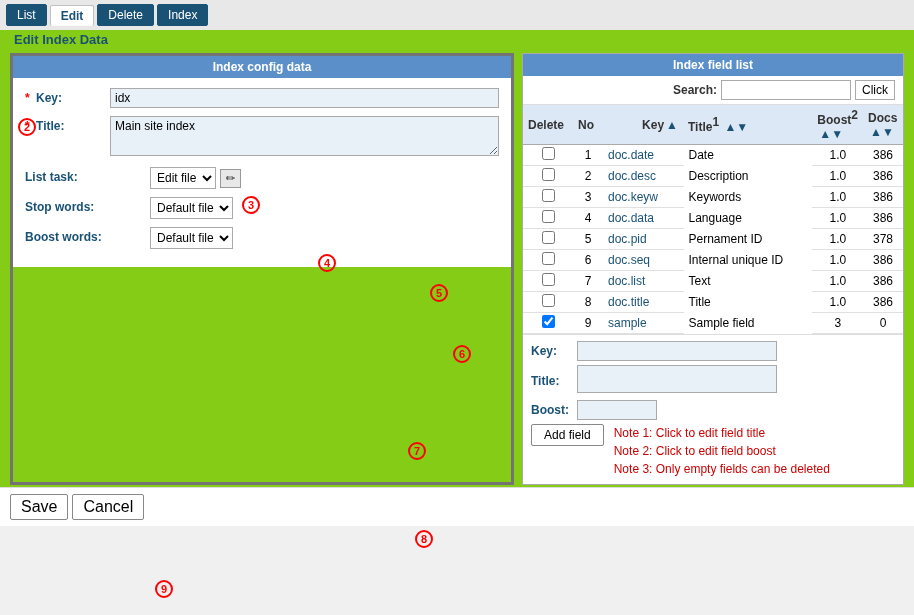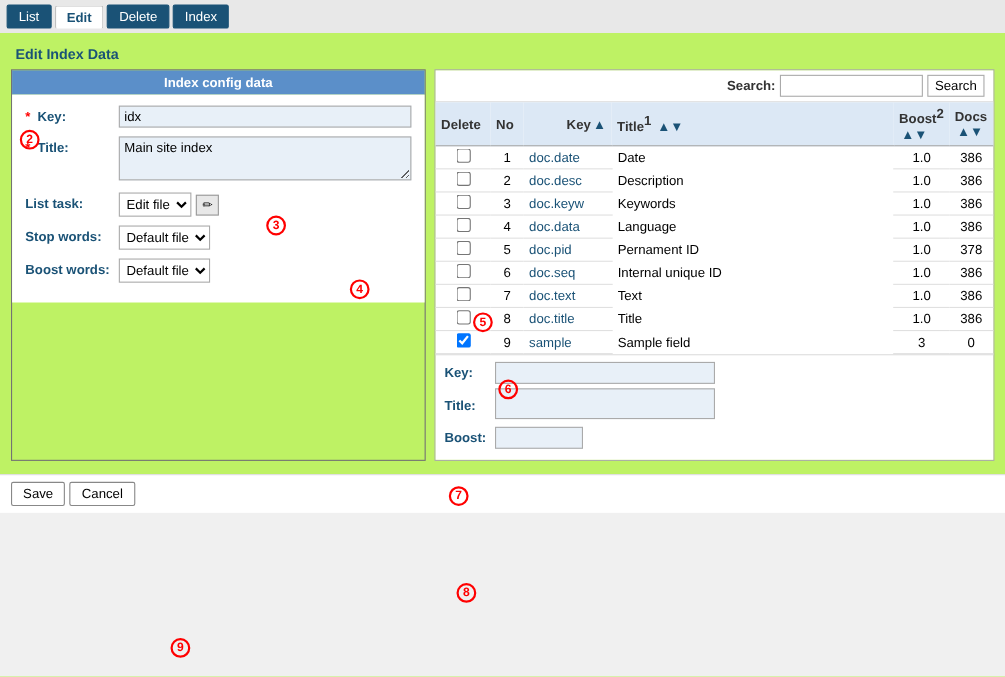--- a/index.html
+++ b/index.html
@@ -9,38 +9,38 @@
     .top-nav { background: #e0e0e0; padding: 6px 6px; display: flex; gap: 4px; align-items: center; }
     .top-nav button { background: #1a5276; color: white; border: 1px solid #1a5276; padding: 4px 10px; cursor: pointer; font-size: 12px; border-radius: 2px; }
     .top-nav button.active { background: white; color: #1a5276; border: 1px solid #1a5276; border-radius: 3px; }
 
     
     .sub-nav { background: #e8e8e8; padding: 4px 6px; display: flex; gap: 3px; align-items: center; }
     .sub-nav button { background: #1a5276; color: white; border: 1px solid #1a5276; padding: 3px 10px; cursor: pointer; font-size: 12px; border-radius: 2px; }
     .sub-nav button.active { background: white; color: #1a5276; border: 1px solid #c0c0c0; border-bottom: none; font-weight: bold; }
 
     
-    .page-content { padding: 12px 10px; background: #bef264; margin: 0; }
+    .page-content { padding: 2px 10px; background: #84cc16; margin: 0; }
 
     .section-title { font-size: 13px; font-weight: bold; color: #1a5276; margin-bottom: 6px; padding-left: 4px; }
 
     .main-container { display: flex; gap: 8px; width: 100%; }
 
     
-    .left-panel { width: 377px; border: 1px solid #737373; }
+    .left-panel { width: 504px; border: 3px solid #737373; }
     .left-panel-header { background: #5b8fc9; color: white; text-align: center; padding: 4px; font-weight: bold; }
     .left-panel-body { padding: 10px 12px; background: white; }
     .form-row { display: flex; align-items: flex-start; margin-bottom: 8px; }
     .form-label { width: 85px; color: #1a5276; font-weight: bold; padding-top: 3px; }
     .required-star { color: red; margin-right: 3px; }
     .form-input { flex: 1; }
     .form-input input[type=text] { width: 100%; border: 1px solid #aaa; padding: 2px 4px; background: #e8f0f8; font-size: 12px; }
     .form-input textarea { width: 100%; border: 1px solid #aaa; padding: 2px 4px; background: #e8f0f8; font-size: 12px; height: 40px; resize: vertical; }
     .select-group { display: flex; align-items: center; gap: 4px; }
-    .select-group select { border: 1px solid #aaa; padding: 2px; background: white; font-size: 12px; }
+    .select-group select { border: 1px solid #aaa; padding: 2px; background: white; font-size: 12px; margin-left: 40px; }
     .edit-icon-btn { background: #e8e8e8; border: 1px solid #999; padding: 2px 5px; cursor: pointer; font-size: 11px; }
 
     
     .right-panel { flex: 1; border: 1px solid #aaa; }
     .right-panel-header { background: #5b8fc9; color: white; text-align: center; padding: 4px; font-weight: bold; }
     .right-panel-body { background: white; }
 
     
     .field-search-bar { display: flex; justify-content: flex-end; align-items: center; padding: 4px 8px; border-bottom: 1px solid #ddd; gap: 4px; }
     .field-search-bar label { font-weight: bold; color: #333; }
@@ -74,21 +74,21 @@
     .add-field-input { flex: 1; }
     .add-field-input input[type=text] { width: 200px; border: 1px solid #aaa; padding: 2px 4px; background: #e8f0f8; font-size: 12px; }
     .add-field-input textarea { width: 200px; border: 1px solid #aaa; padding: 2px 4px; background: #e8f0f8; font-size: 12px; height: 28px; resize: none; }
     .add-field-boost input { width: 80px; border: 1px solid #aaa; padding: 2px 4px; background: #e8f0f8; font-size: 12px; }
     .add-field-btn-row { display: flex; align-items: flex-start; gap: 10px; margin-top: 4px; }
     .add-field-btn { background: white; border: 1px solid #888; padding: 3px 12px; cursor: pointer; font-size: 12px; border-radius: 2px; }
     .notes-section { font-size: 10px; color: #cc0000; line-height: 1.5; }
 
     
     .bottom-bar { padding: 6px 10px; display: flex; gap: 4px; align-items: center; background: white; border-top: 1px solid #ddd; }
-    .bottom-bar button { background: white; border: 1px solid #888; padding: 3px 10px; cursor: pointer; font-size: 12px; border-radius: 2px; }
+    .bottom-bar button { background: white; border: 1px solid #888; padding: 3px 10px; cursor: pointer; font-size: 16px; border-radius: 2px; }
 
     
     .annot { display: inline-block; width: 18px; height: 18px; border-radius: 50%; border: 2px solid red; color: red; text-align: center; line-height: 15px; font-size: 11px; font-weight: bold; position: absolute; }
 
     .outer-wrapper { position: relative; background: white; }
     .annot-2 { top: 118px; left: 18px; }
     .annot-3 { top: 196px; left: 242px; }
     .annot-4 { top: 254px; left: 318px; }
     .annot-5 { top: 284px; left: 430px; }
     .annot-6 { top: 345px; left: 453px; }
@@ -179,26 +179,27 @@
                   <option>Default file</option>
                 </select>
               </div>
             </div>
           </div>
 
         </div>
       </div>
 
       <div class="right-panel">
+        <div class="right-panel-header">Index field list</div>
         <div class="right-panel-body">
 
           <div class="field-search-bar">
             <label>Search:</label>
             <input type="text" style="">
-            <button>Search</button>
+            <button>Click</button>
           </div>
 
           <table class="field-table">
             <thead>
               <tr>
                 <th class="col-delete">Delete</th>
                 <th class="col-no">No</th>
                 <th class="col-key sortable"><span>Key</span><span class="sort-arrow">▲</span></th>
                 <th class="col-title"><span>Title</span><sup>1</sup><span class="sort-arrow"> ▲▼</span></th>
                 <th class="col-boost"><span>Boost</span><sup>2</sup><span class="sort-arrow"> ▲▼</span></th>
@@ -264,21 +265,21 @@
       <td class="col-key key-cell">doc.seq</td>
       <td class="col-title title-cell">Internal unique ID</td>
       <td class="col-boost boost-cell">1.0</td>
       <td class="col-docs">386</td>
     </tr>
                 <tr>
       <td class="checkbox-cell col-delete">
         <input type="checkbox" style="">
       </td>
       <td class="col-no">7</td>
-      <td class="col-key key-cell">doc.text</td>
+      <td class="col-key key-cell">doc.list</td>
       <td class="col-title title-cell">Text</td>
       <td class="col-boost boost-cell">1.0</td>
       <td class="col-docs">386</td>
     </tr>
                 <tr>
       <td class="checkbox-cell col-delete">
         <input type="checkbox" style="">
       </td>
       <td class="col-no">8</td>
       <td class="col-key key-cell">doc.title</td>
@@ -312,20 +313,28 @@
               <div class="add-field-input">
                 <textarea style=""></textarea>
               </div>
             </div>
             <div class="add-field-row">
               <div class="add-field-label">Boost:</div>
               <div class="add-field-boost">
                 <input type="text" style="">
               </div>
             </div>
+            <div class="add-field-btn-row">
+              <button class="add-field-btn">Add field</button>
+              <div class="notes-section">
+                <div>Note 1: Click to edit field title</div>
+                <div>Note 2: Click to edit field boost</div>
+                <div>Note 3: Only empty fields can be deleted</div>
+              </div>
+            </div>
           </div>
 
         </div>
       </div>
 
     </div>
   </div>
 
   <div class="bottom-bar">
     <button>Save</button>

